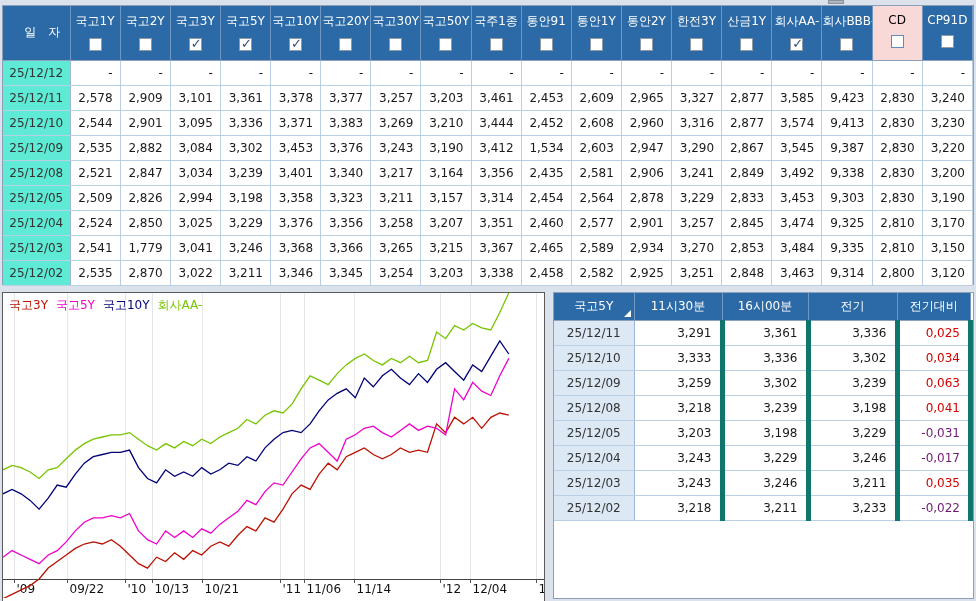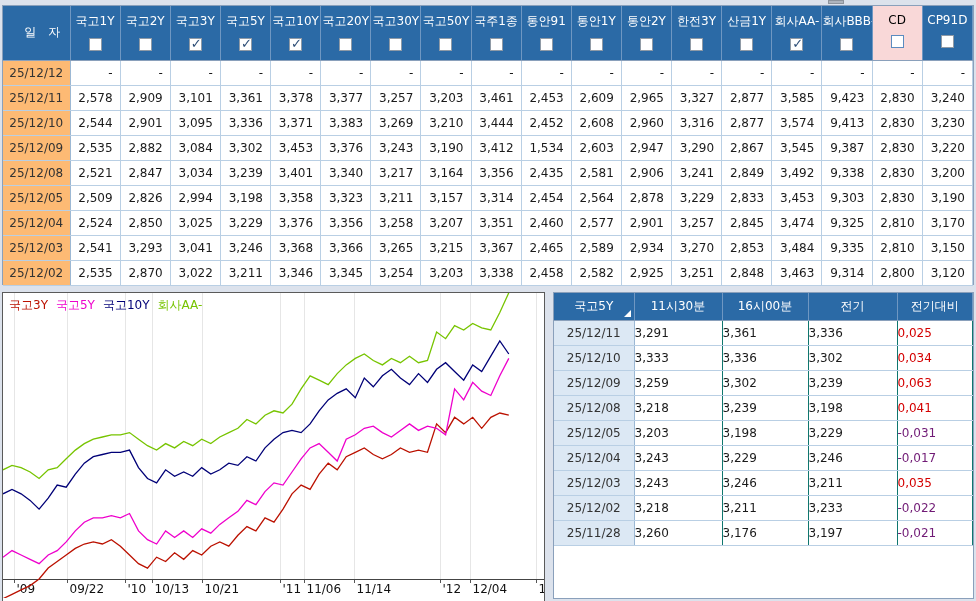--- a/index.html
+++ b/index.html
@@ -35,21 +35,21 @@
   .checkbox.checked::after {
     content: "✓"; position: absolute; left: 1px; top: -3px;
     font-size: 13px; font-weight: bold; color: #2d4e77;
   }
   .main-table tbody td {
     height: 25px; font-size: 12px; color: #1a1a1a;
     border-right: 1px solid #b9cfe4; border-bottom: 1px solid #b9cfe4;
     text-align: right; padding-right: 7px; background: #fff;
   }
   .main-table tbody td.date-c {
-    background: #fdba74; color: #333; text-align: center; padding-right: 0;
+    background: #5eead4; color: #333; text-align: center; padding-right: 0;
     border-right: 1px solid #9cb8d4;
   }
 
   
   .chart-wrap {
     position: absolute; left: 2px; top: 292px; width: 543px; height: 365px;
     background: #fff; border: 1px solid #5a5a5a;
   }
   .chart-legend { position: absolute; left: 6px; top: 4px; font-size: 12px; z-index: 2; }
   .chart-legend span { margin-right: 8px; }
@@ -64,22 +64,22 @@
     background: #2b6aa6; color: #fff; font-size: 12px; font-weight: normal;
     height: 27px; border-right: 1px solid #6f97c2; border-bottom: 1px solid #8aa0bb;
     position: relative;
   }
   .sort-tri {
     position: absolute; right: 3px; bottom: 3px; width: 0; height: 0;
     border-left: 7px solid transparent; border-bottom: 7px solid #fff;
   }
   .quote-table tbody td {
     height: 25px; font-size: 12px; color: #1a1a1a;
-    border-right: 1px solid #0f766e; border-bottom: 1px solid #b9cfe4;
-    text-align: left; padding-right: 8px; background: #fff;
+    border-right: 5px solid #0f766e; border-bottom: 1px solid #b9cfe4;
+    text-align: right; padding-right: 8px; background: #fff;
   }
   .quote-table tbody td.date-c {
     background: #dce8f4; color: #333; text-align: center; padding-right: 0;
     border-right: 1px solid #9cb8d4;
   }
   .quote-table td.chg-up { color: #d40000; margin-top: 45px; }
   .quote-table td.chg-down { color: #701a75; margin-left: 45px; }
 </style>
 </head>
 <body>
@@ -278,21 +278,21 @@
           <td>3,257</td>
           <td>2,845</td>
           <td>3,474</td>
           <td>9,325</td>
           <td>2,810</td>
           <td>3,170</td>
         </tr>
         <tr>
           <td class="date-c">25/12/03</td>
           <td>2,541</td>
-          <td>3,293</td>
+          <td>1,779</td>
           <td>3,041</td>
           <td>3,246</td>
           <td>3,368</td>
           <td>3,366</td>
           <td>3,265</td>
           <td>3,215</td>
           <td>3,367</td>
           <td>2,465</td>
           <td>2,589</td>
           <td>2,934</td>
@@ -440,22 +440,15 @@
           <td>3,211</td>
           <td class="chg-up">0,035</td>
         </tr>
         <tr>
           <td class="date-c">25/12/02</td>
           <td>3,218</td>
           <td>3,211</td>
           <td>3,233</td>
           <td class="chg-down">-0,022</td>
         </tr>
-        <tr>
-          <td class="date-c">25/11/28</td>
-          <td>3,260</td>
-          <td>3,176</td>
-          <td>3,197</td>
-          <td class="chg-down">-0,021</td>
-        </tr>
       </tbody>
   </table>
 </div>
 
 </body></html>

